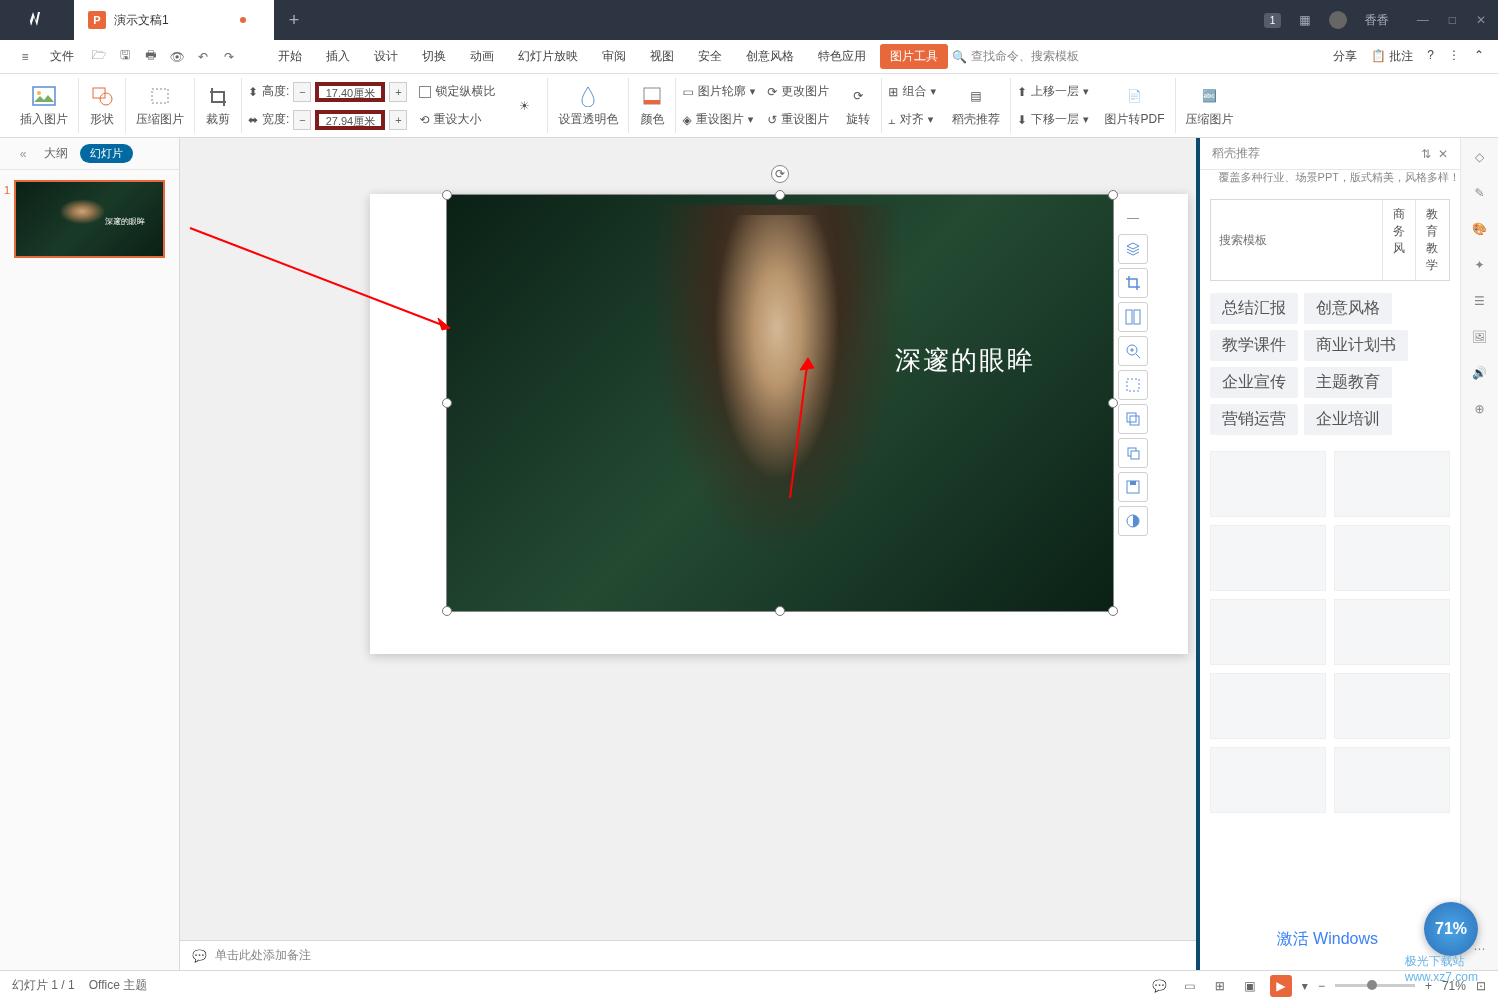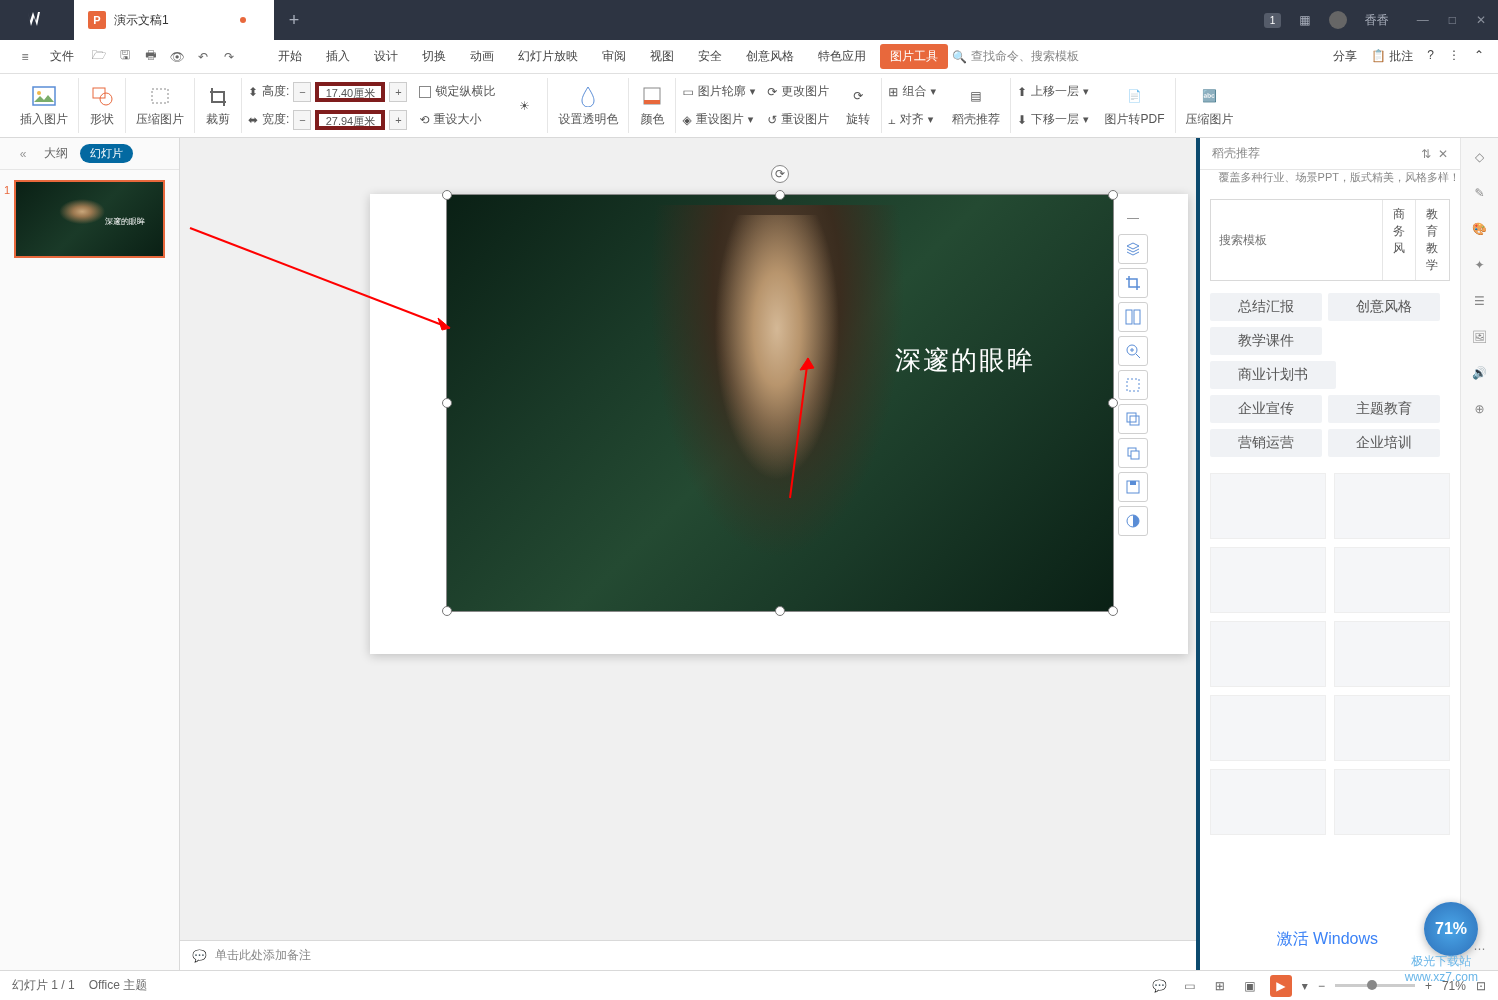--- a/index.html
+++ b/index.html
@@ -49,33 +49,33 @@
 .float-btn.sm{height:24px;color:#888;border:none;background:transparent}
 .notes{position:absolute;bottom:0;left:0;right:0;height:30px;border-top:1px solid #d9d9d9;background:#fff;display:flex;align-items:center;padding:0 12px;gap:8px;color:#888}
 .rightpanel{width:264px;background:#fff;border-left:4px solid #0c4a6e;display:flex;flex-direction:column}
 .rp-head{height:32px;border-bottom:1px solid #e6e6e6;display:flex;align-items:center;padding:0 12px;color:#888;justify-content:space-between}
 .rp-title{font-size:18px;font-weight:bold;color:#2b5fb0;text-align:center;padding:14px 0 4px}
 .rp-sub{font-size:11px;color:#888;text-align:right;padding-bottom:10px}
 .rp-search{display:flex;margin:4px 10px;border:1px solid #d9d9d9}
 .rp-search input{flex:1;border:none;padding:6px 8px;outline:none}
 .rp-chip{padding:6px 10px;border-left:1px solid #e6e6e6;color:#555}
 .rp-tags{display:flex;flex-wrap:wrap;gap:6px;padding:8px 10px}
-.tag{background:#f0f2f5;color:#555;padding:5px 28px;border-radius:2px;font-size:14px}
+.tag{background:#f0f2f5;color:#555;padding:5px 12px;border-radius:2px;font-size:16px}
 .rp-grid{display:flex;flex-wrap:wrap;gap:8px;padding:8px 10px}
 .tpl{width:116px;height:66px;background:#f5f6f8;border:1px solid #eee}
 .sidetool{width:38px;background:#f7f7f7;border-left:1px solid #e6e6e6;display:flex;flex-direction:column;align-items:center;padding-top:8px;gap:14px;color:#888}
 .sidetool div{width:22px;height:22px;display:flex;align-items:center;justify-content:center}
 .statusbar{position:absolute;bottom:0;left:0;right:0;height:30px;background:#fff;border-top:1px solid #d9d9d9;display:flex;align-items:center;padding:0 12px;color:#666;gap:14px}
 .status-right{margin-left:auto;display:flex;align-items:center;gap:10px}
 .view-btn{width:20px;height:20px;display:flex;align-items:center;justify-content:center}
 .play-btn{width:22px;height:22px;background:#e8683c;border-radius:3px;color:#fff;display:flex;align-items:center;justify-content:center}
 .zoom-track{width:80px;height:3px;background:#ccc;position:relative}
 .zoom-thumb{width:10px;height:10px;background:#888;border-radius:50%;position:absolute;left:40%;top:-4px}
 .badge-circle{position:absolute;right:20px;bottom:44px;width:54px;height:54px;border-radius:50%;background:radial-gradient(circle,#4aa6e8,#2d6fb8);color:#fff;display:flex;align-items:center;justify-content:center;font-size:16px;font-weight:bold;box-shadow:0 2px 8px rgba(0,0,0,0.3)}
-.watermark{position:absolute;right:20px;bottom:16px;color:#6ab6e8;font-size:11px;text-align:center}
+.watermark{position:absolute;right:20px;bottom:16px;color:#6ab6e8;font-size:11px;text-align:left}
 .activate{position:absolute;right:120px;bottom:50px;color:#3b82f6;font-size:16px}
 .collapse{width:18px;display:flex;align-items:center;justify-content:center;color:#999;cursor:pointer}
 .portrait{position:absolute;left:220px;top:20px;width:220px;height:380px;background:radial-gradient(ellipse at 50% 30%,#d4b896 0%,#b8956d 15%,transparent 40%)}
 .hair{position:absolute;left:180px;top:10px;width:300px;height:400px;background:radial-gradient(ellipse at 50% 20%,#5a4030 0%,#3d2a1d 30%,transparent 60%);opacity:0.9}
 </style>
 </head>
 <body>
 
 <div class="titlebar">
   <div class="wps-logo">

